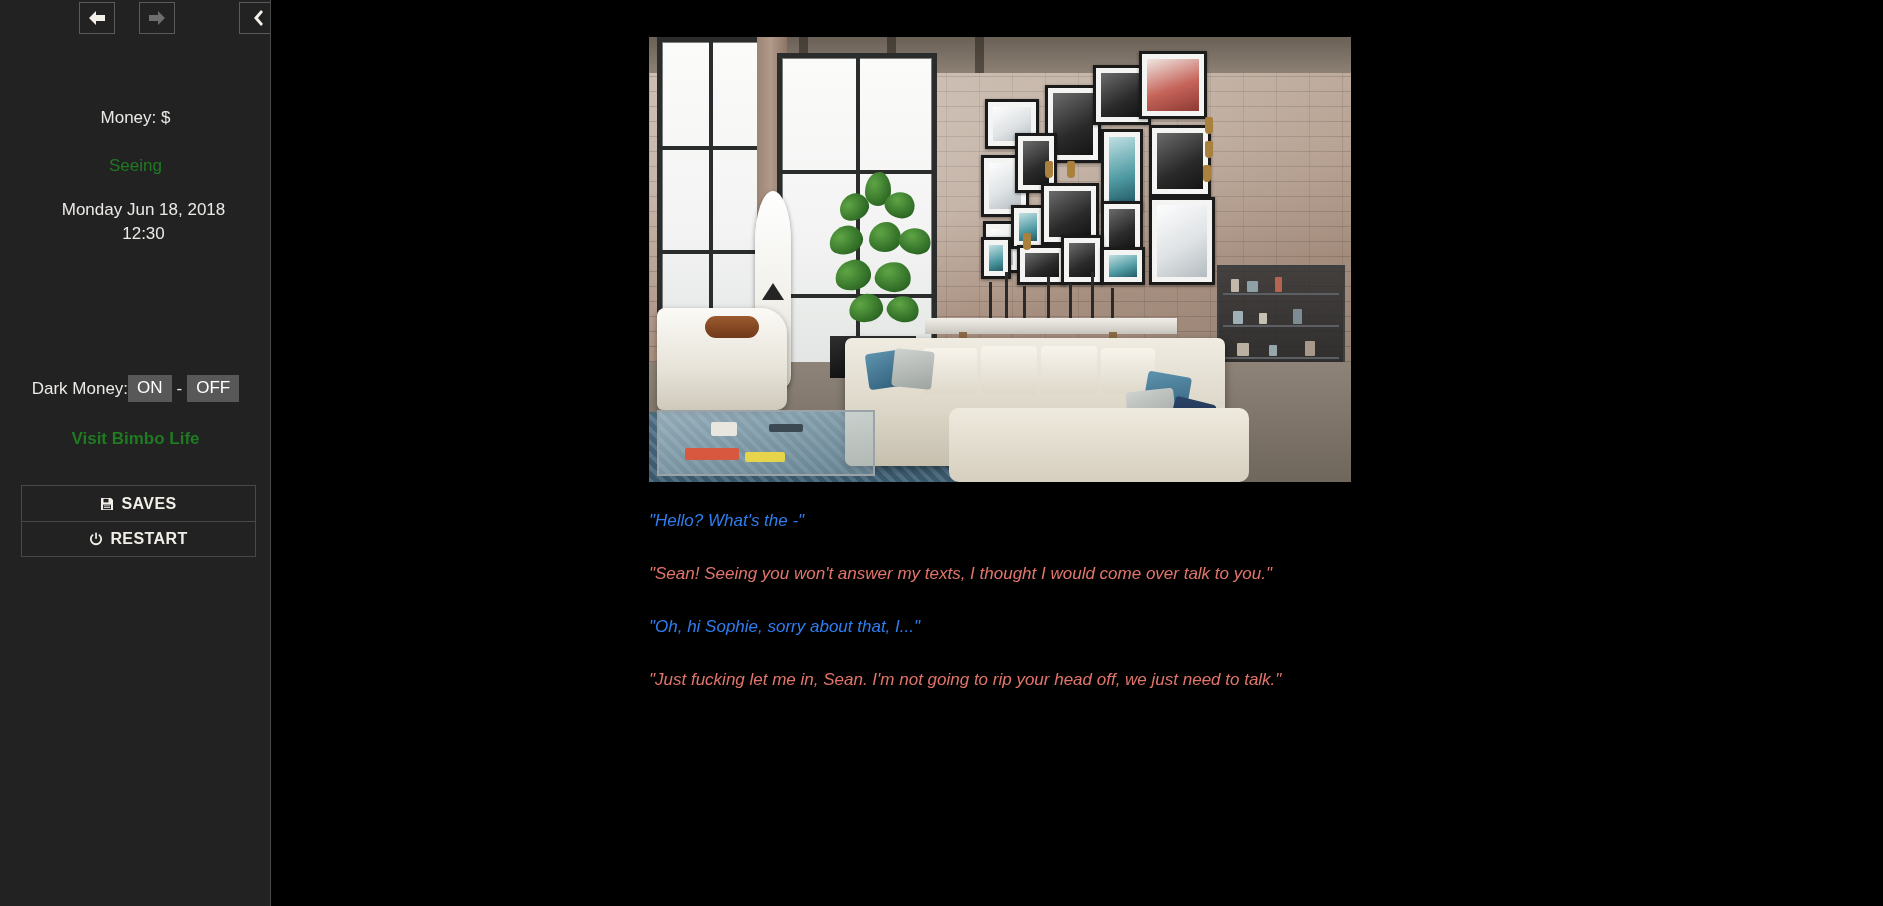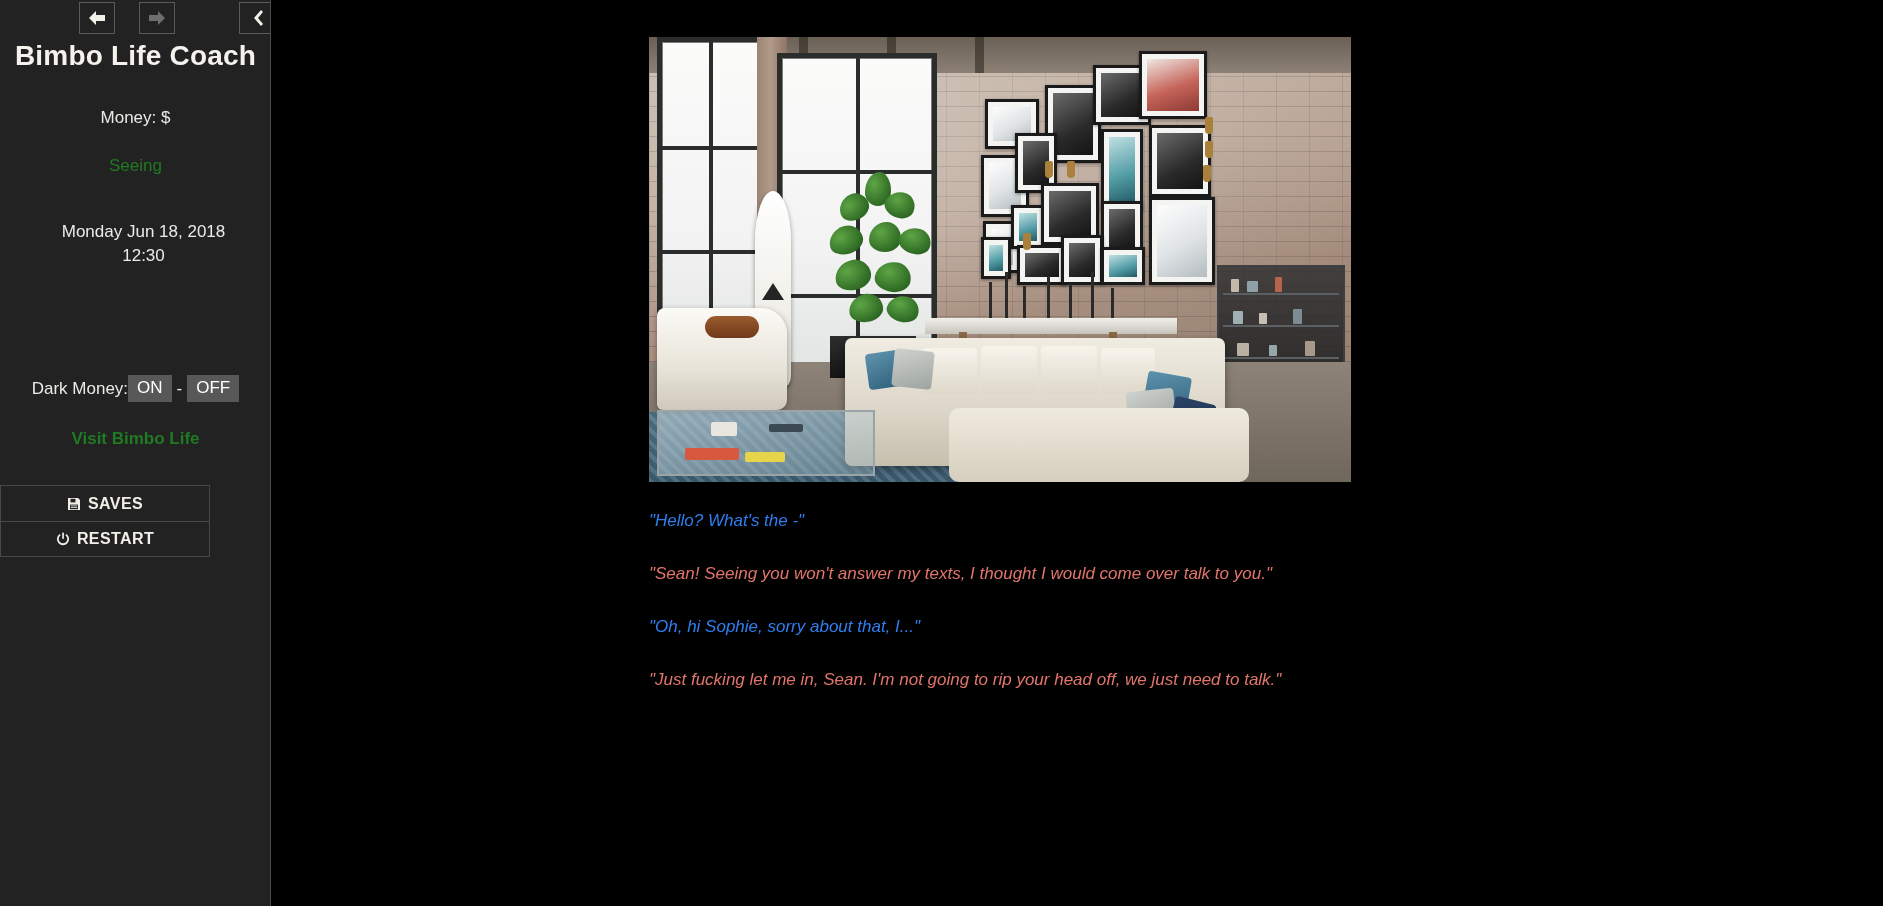--- a/index.html
+++ b/index.html
@@ -89,21 +89,21 @@
     width: 271px;
     text-align: center;
     font-size: 17px;
     color: #1f7a22;
     text-decoration: none;
     cursor: pointer;
   }
 
   .sb-date {
     position: absolute;
-    top: 220px;
+    top: 198px;
     left: 0;
     width: 287px;
     text-align: center;
     font-size: 17px;
     line-height: 24px;
     color: #eceae6;
   }
 
   .sb-darkmode {
     position: absolute;
@@ -137,22 +137,22 @@
     font-size: 17px;
     font-weight: bold;
     color: #1f7a22;
     text-decoration: none;
     cursor: pointer;
   }
 
   .sb-buttons {
     position: absolute;
     top: 485px;
-    left: 0;
-    width: 210px;
+    left: 21px;
+    width: 235px;
     border: 1px solid #484848;
   }
   .sb-btn {
     height: 35px;
     display: flex;
     align-items: center;
     justify-content: center;
     gap: 7px;
     color: #f2efe9;
     font-size: 16px;
@@ -393,21 +393,20 @@
       </div>
       <div class="nav-btn collapse">
         <span>
           <svg width="14" height="18" viewBox="0 0 14 18">
             <path class="arrow-active" d="M11 1 L4 9 L11 17 L13 15 L8 9 L13 3 Z"></path>
           </svg>
         </span>
       </div>
     </div>
 
-    <div class="sb-title">Bimbo Life Coach</div>
 
     <div class="sb-money">Money: $</div>
 
     <a class="sb-journal" href="#">Seeing</a>
 
     <div class="sb-date">
       <div>Monday Jun 18, 2018</div>
       <div>12:30</div>
     </div>
 

